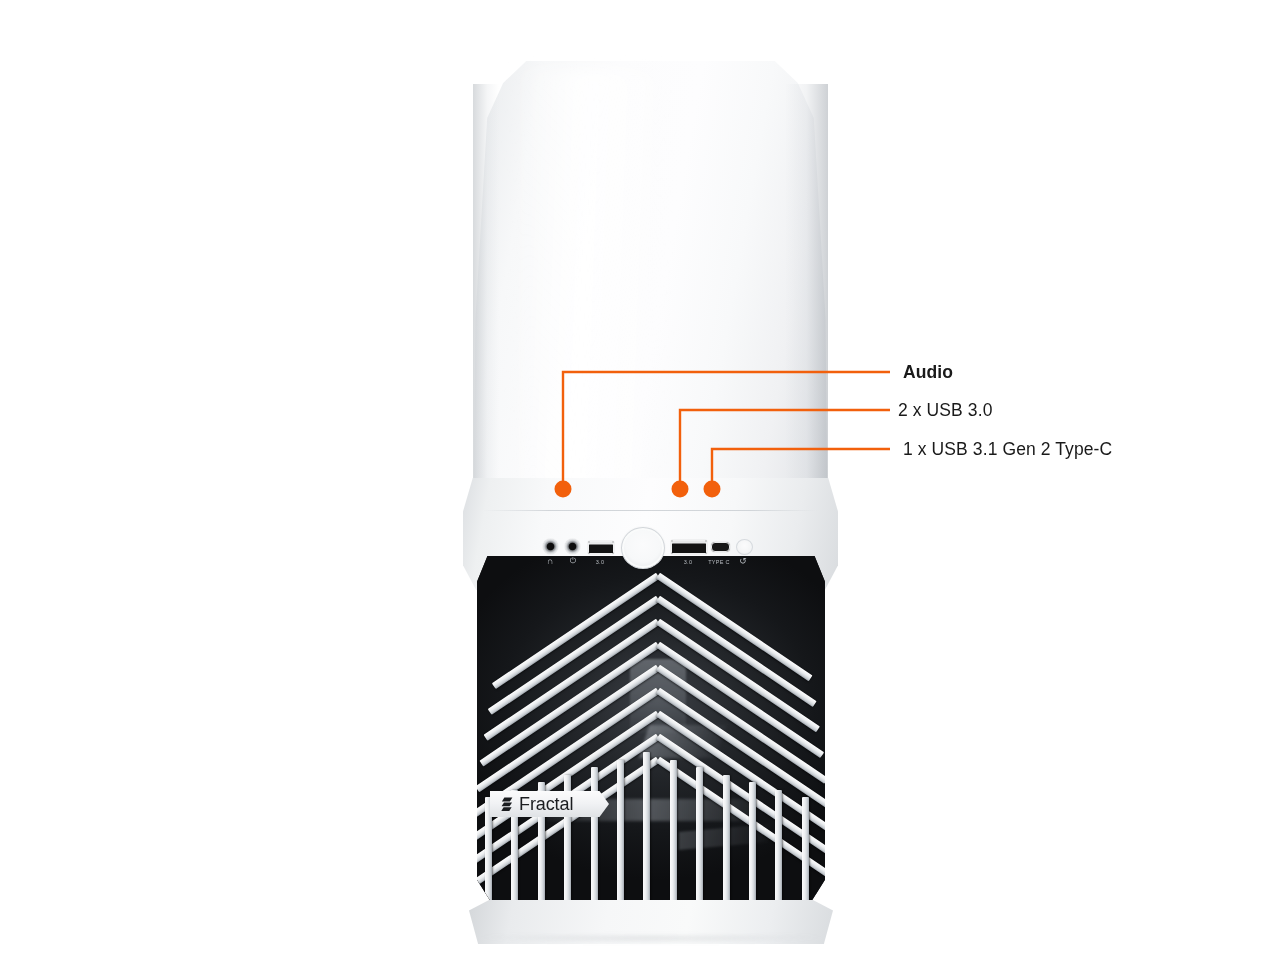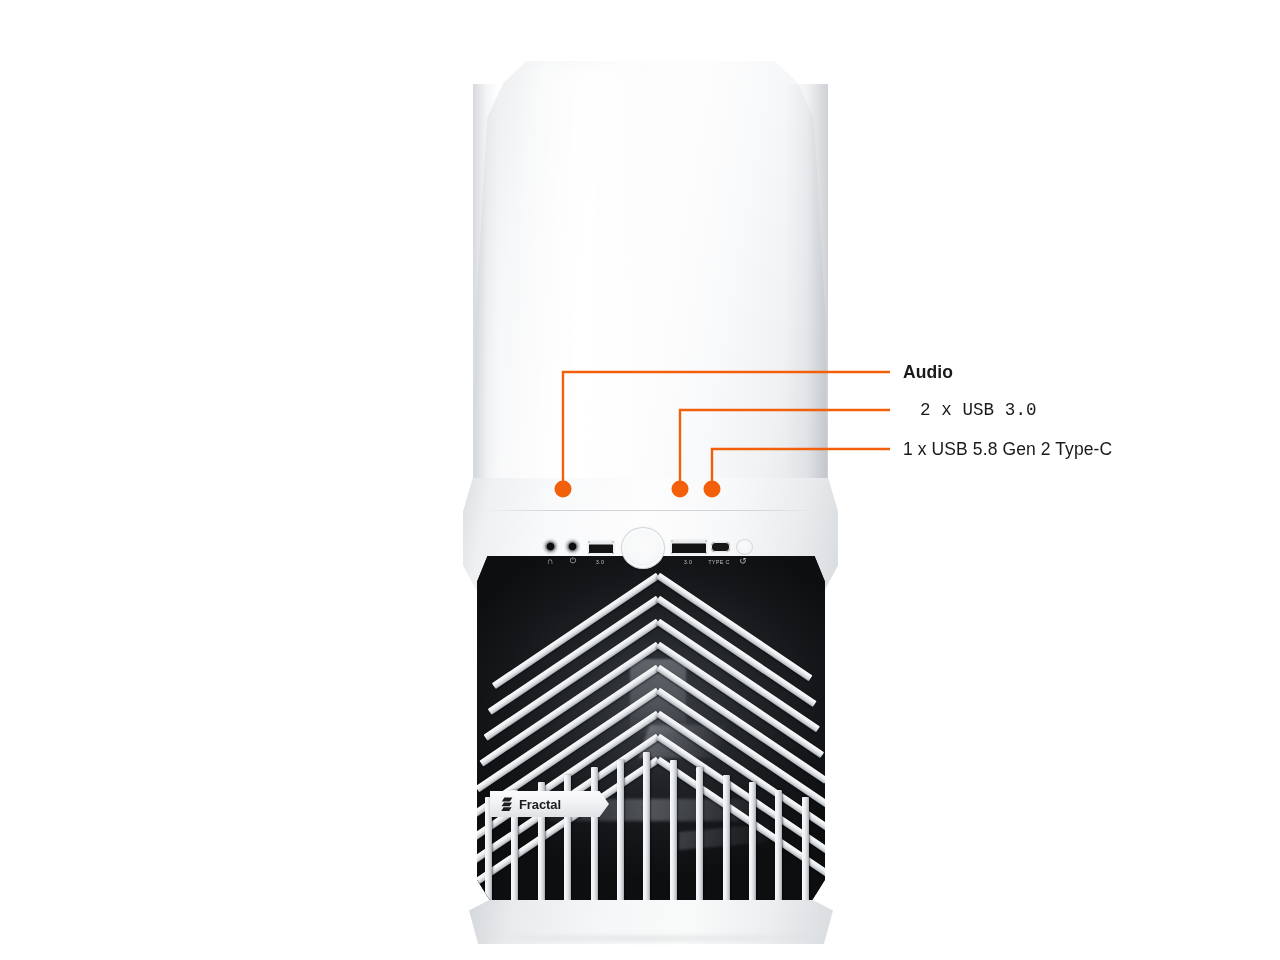--- a/index.html
+++ b/index.html
@@ -333,22 +333,22 @@
     box-shadow: 0 1px 3px rgba(0,0,0,0.45);
     z-index: 6;
   }
   .badge-mark {
     width: 13px; height: 15px;
     flex: none;
     display: block;
   }
   .badge-text {
     font-family: "Liberation Sans", sans-serif;
-    font-size: 13px;
-    font-weight: 700;
+    font-size: 18px;
+    font-weight: 400;
     color: #1b1d20;
     letter-spacing: -0.1px;
     line-height: 1;
   }
 
   
   .callout-svg {
     position: absolute;
     left: 0; top: 0;
     width: 1280px; height: 960px;
@@ -462,16 +462,16 @@
     <path d="M 890 410 L 680 410 L 680 488" fill="none" stroke="#f2600c" stroke-width="2.4"></path>
 
     <path d="M 890 449 L 712 449 L 712 488" fill="none" stroke="#f2600c" stroke-width="2.4"></path>
 
     <circle cx="563" cy="489" r="8.5" fill="#f2600c"></circle>
     <circle cx="680" cy="489" r="8.5" fill="#f2600c"></circle>
     <circle cx="712" cy="489" r="8.5" fill="#f2600c"></circle>
   </svg>
 
   <div class="callout-label" style="left:903px; top:362px;font-weight:bold;">Audio</div>
-  <div class="callout-label" style="left:920px; top:400px;font-family:Liberation Mono, monospace;">2 x USB 3.0</div>
-  <div class="callout-label" style="left:903px; top:439px;">1 x USB 5.8 Gen 2 Type-C</div>
+  <div class="callout-label" style="left:898px; top:400px;">2 x USB 3.0</div>
+  <div class="callout-label" style="left:903px; top:439px;">1 x USB 3.1 Gen 2 Type-C</div>
 
 </div>
 
 </body></html>

